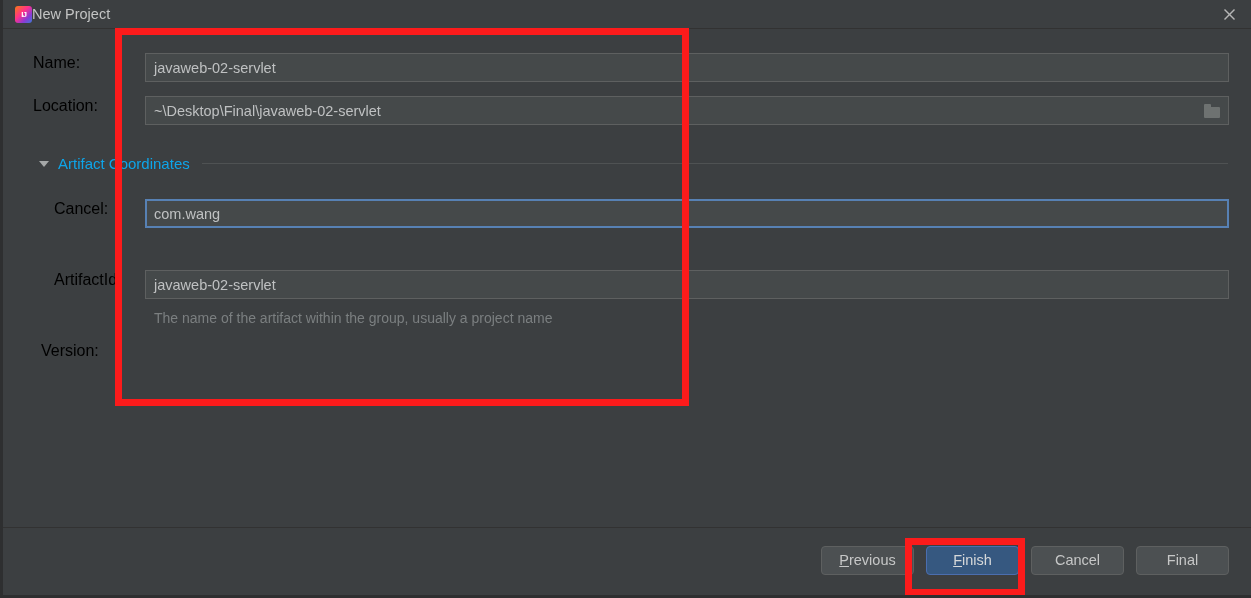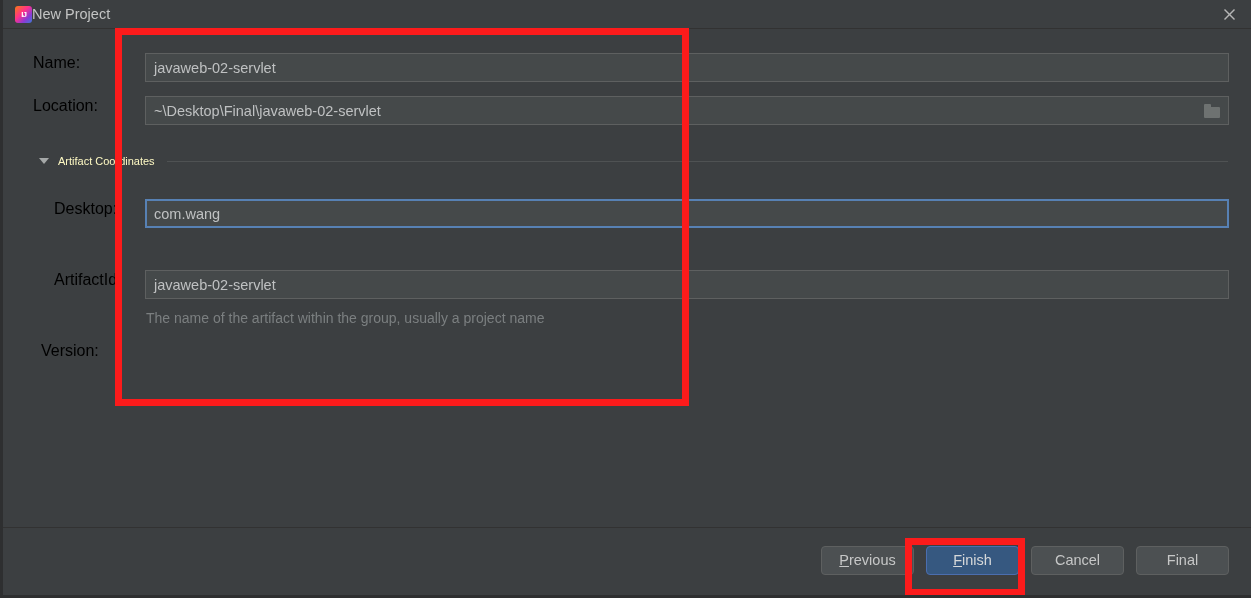--- a/index.html
+++ b/index.html
@@ -138,22 +138,22 @@
   }
   #section-header .tri {
     width: 0; height: 0;
     border-left: 5px solid transparent;
     border-right: 5px solid transparent;
     border-top: 6px solid #a5a8a8;
     margin-right: 9px;
     flex: 0 0 auto;
   }
   #section-header .sec-title {
-    color: #fef9c3;
-    font-size: 11px;
+    color: #0ea5e9;
+    font-size: 15px;
     white-space: nowrap;
     flex: 0 0 auto;
   }
   #section-header .sep {
     height: 1px;
     background: #4f5253;
     flex: 1 1 auto;
     margin-left: 12px;
     margin-right: 26px;
   }
@@ -238,30 +238,30 @@
       <span class="browse"></span>
     </div>
 
     <div id="section-header" style="top:126px;">
       <span style="width:36px; flex:0 0 auto;"></span>
       <span class="tri"></span>
       <span class="sec-title">Artifact Coordinates</span>
       <span class="sep"></span>
     </div>
 
-    <div class="label lbl-left" style="left:51px; top:171px;">Desktop:</div>
+    <div class="label lbl-left" style="left:51px; top:171px;">Cancel:</div>
     <div class="field focused" style="left:142px; top:170px; width:1084px;">
       <span>com.wang</span>
     </div>
 
     <div class="label lbl-left" style="left:51px; top:242px;">ArtifactId:</div>
     <div class="field" style="left:142px; top:241px; width:1084px;">
       <span>javaweb-02-servlet</span>
     </div>
-    <div class="hint" style="left:143px; top:281px;">The name of the artifact within the group, usually a project name</div>
+    <div class="hint" style="left:151px; top:281px;">The name of the artifact within the group, usually a project name</div>
 
     <div class="label lbl-left" style="left:38px; top:313px;">Version:</div>
   </div>
 
   <div id="buttonbar">
     <div class="btn">
         <span class="mn">P</span>
         <span>revious</span>
       </div>
     <div class="btn primary">

